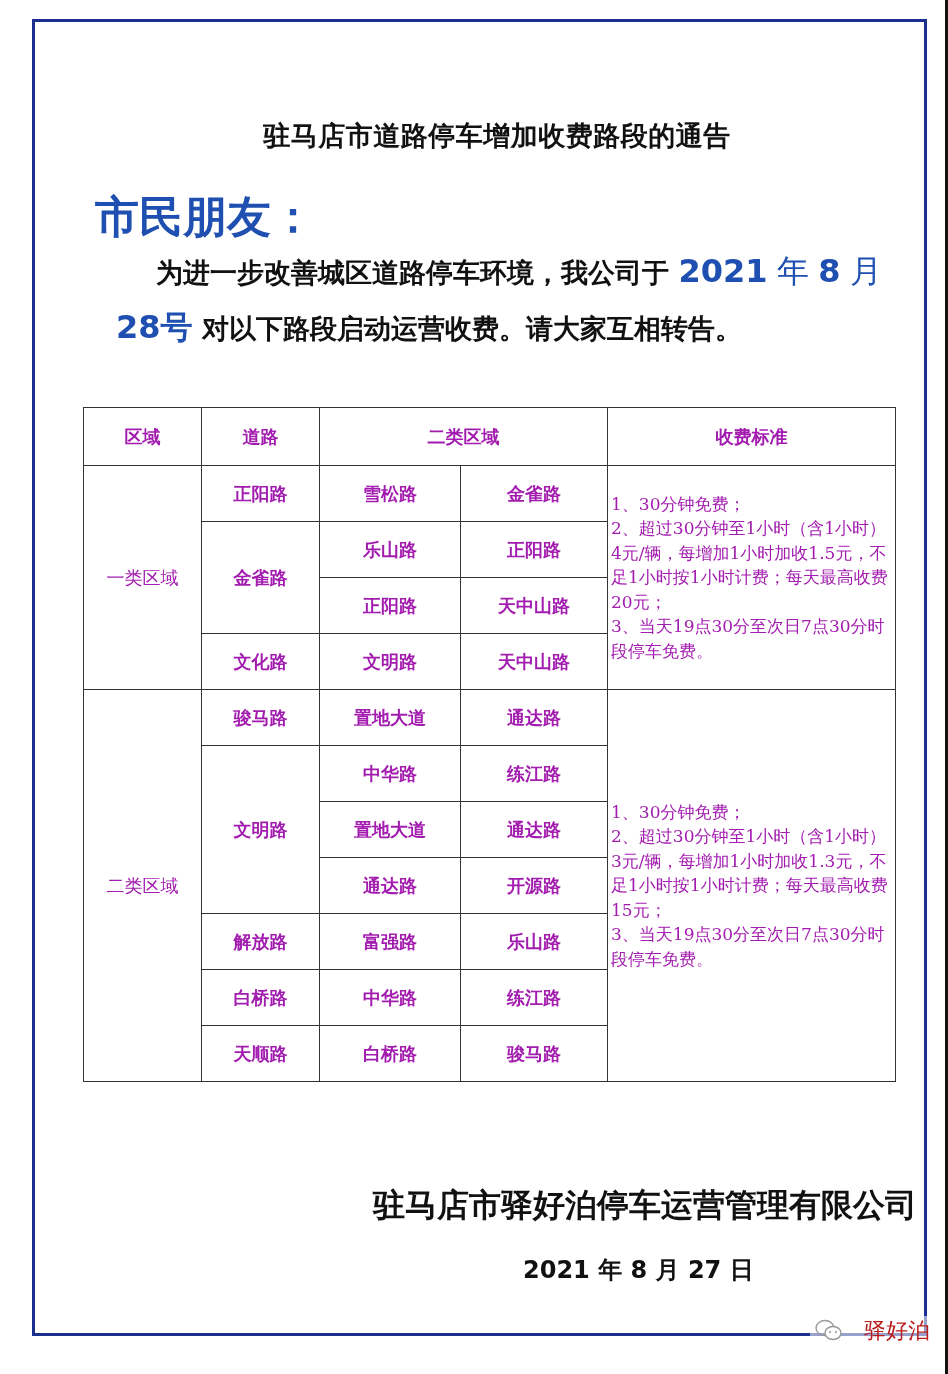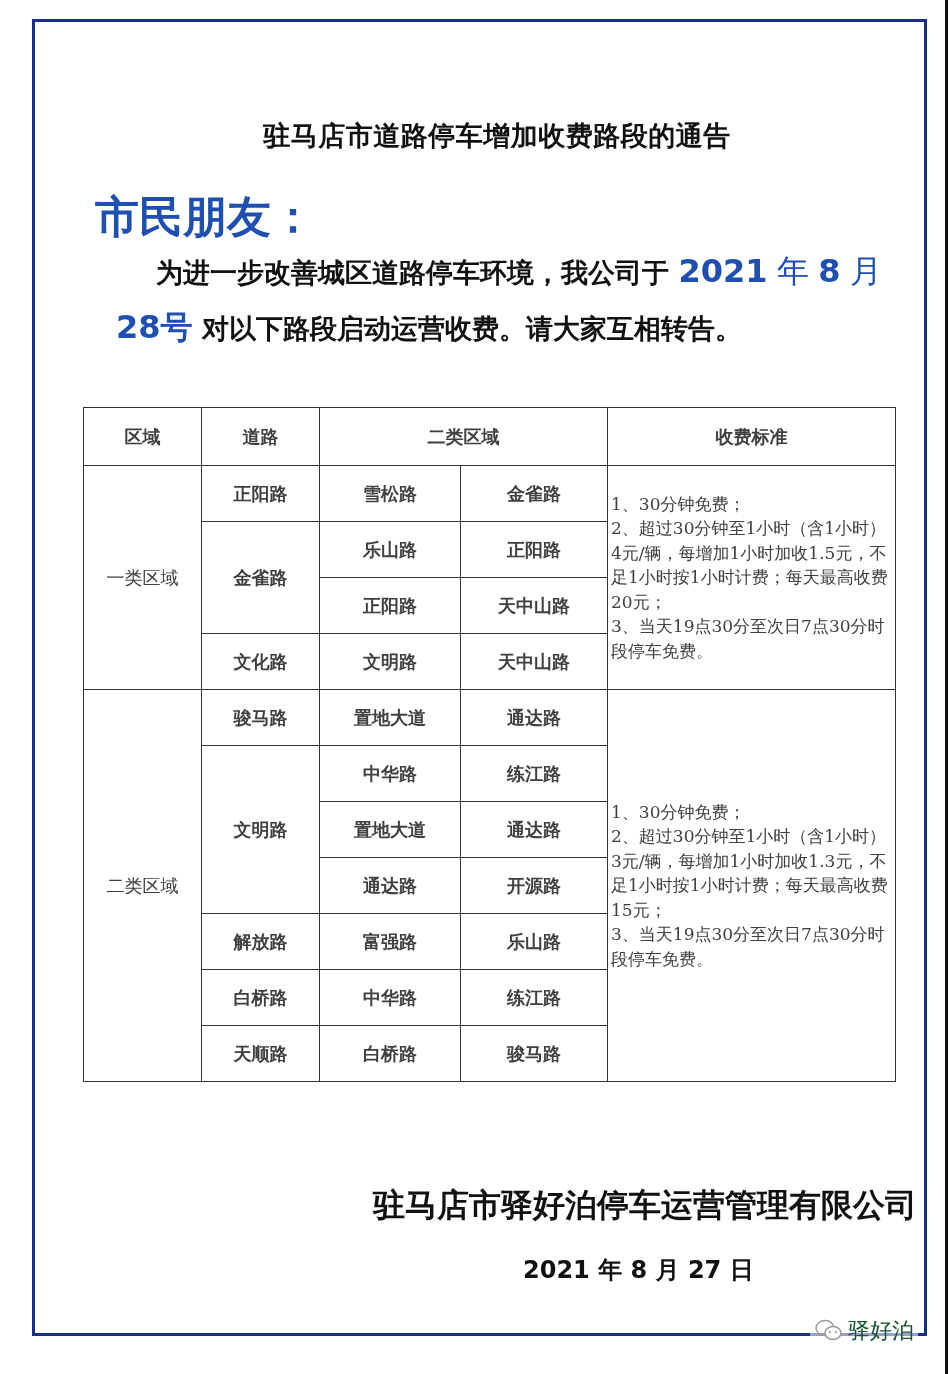--- a/index.html
+++ b/index.html
@@ -25,41 +25,41 @@
     font-family: "DejaVu Sans", sans-serif; font-size: 27px; line-height: 54px; color: #111; font-weight: bold; margin-left: 21px;
   }
   .para .indent { display: inline-block; width: 40px; }
   .para .hl { color: #1f4fb0; font-size: 32px; font-weight: bold; }
   table.routes {
     position: absolute; left: 83px; top: 407px; width: 812px; border-collapse: collapse;
     table-layout: fixed; font-family: "DejaVu Serif", serif;
   }
   table.routes td, table.routes th {
     border: 1.5px solid #333; padding: 0; text-align: center; vertical-align: middle;
-    font-size: 18px; font-weight: bold; color: #404040;
+    font-size: 18px; font-weight: bold; color: #a21caf;
   }
   table.routes th { height: 57px; }
   table.routes td { height: 55px; }
   td.region { font-weight: normal !important; }
   td.fee {
     text-align: left !important; font-weight: normal !important; font-size: 17px !important;
     line-height: 24.5px; padding-left: 3px !important; white-space: pre-line;
   }
   .company {
     position: absolute; left: 373px; top: 1184px;
     font-family: "DejaVu Serif", serif; font-weight: bold; font-size: 32px; color: #111;
   }
   .date {
     position: absolute; left: 523px; top: 1254px;
     font-family: "DejaVu Sans", sans-serif; font-weight: bold; font-size: 24px; color: #111;
   }
   .watermark {
-    position: absolute; left: 810px; top: 1316px; display: flex; align-items: center; gap: 4px;
+    position: absolute; left: 810px; top: 1316px; display: flex; align-items: center; gap: 20px;
     background: rgba(255,255,255,0.55); padding: 0 4px;
-    font-family: Liberation Mono, monospace; font-size: 22px; color: #14532d;
+    font-family: Liberation Mono, monospace; font-size: 22px; color: #b91c1c;
   }
   .watermark svg { display: block; }
 </style>
 </head>
 <body>
 
 <div class="right-strip"></div>
 <div class="frame"></div>
 
 <div class="title">驻马店市道路停车增加收费路段的通告</div>

